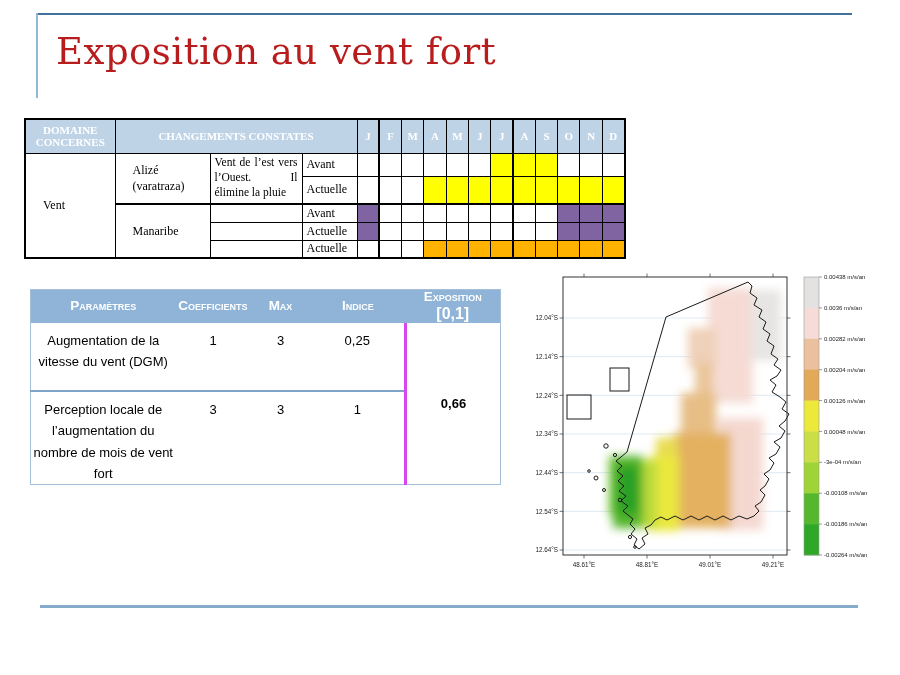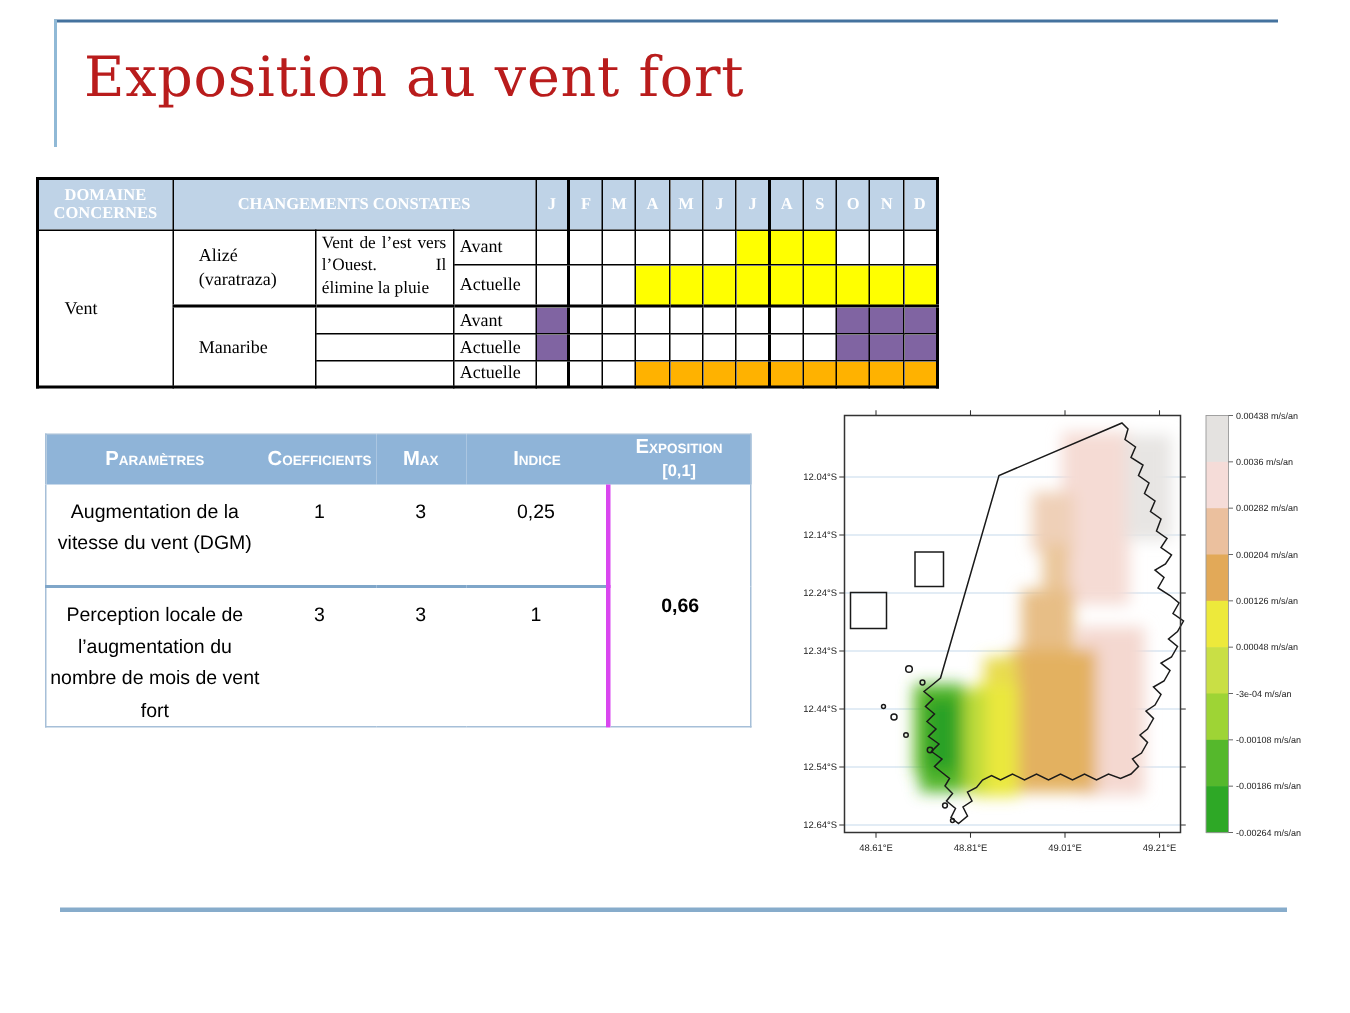--- a/index.html
+++ b/index.html
@@ -25,21 +25,21 @@
   #t1 .mcell{padding:0;}
   #t1 .thickL{border-left:2.5px solid #000;}
   #t1 tr.gsep td{border-top:2.5px solid #000;}
 
   
   #t2{position:absolute;left:30px;top:289px;width:470px;border-collapse:collapse;
       table-layout:fixed;font-size:13px;text-align:center;border:1px solid #A6BFD8;}
   #t2 td{padding:0;vertical-align:top;}
   #t2 .t2h{background:#8FB4D8;color:#fff;font-weight:bold;font-variant:small-caps;
            font-size:13.5px;vertical-align:middle;line-height:1.1;}
-  #t2 .range{font-size:11px;font-variant:normal;}
+  #t2 .range{font-size:16px;font-variant:normal;}
   #t2 .body-cell{padding-top:7px;line-height:1.65;}
   #t2 tr.r1 td.sep{border-bottom:2px solid #7FA6C9;}
   #t2 .expo{border-left:3px solid #d946ef;font-weight:bold;vertical-align:middle;}
 
   
   #map-wrap{position:absolute;left:523px;top:268px;width:375px;height:305px;}
   svg text{font-family:"Liberation Sans",sans-serif;}
 </style>
 </head>
 <body>

